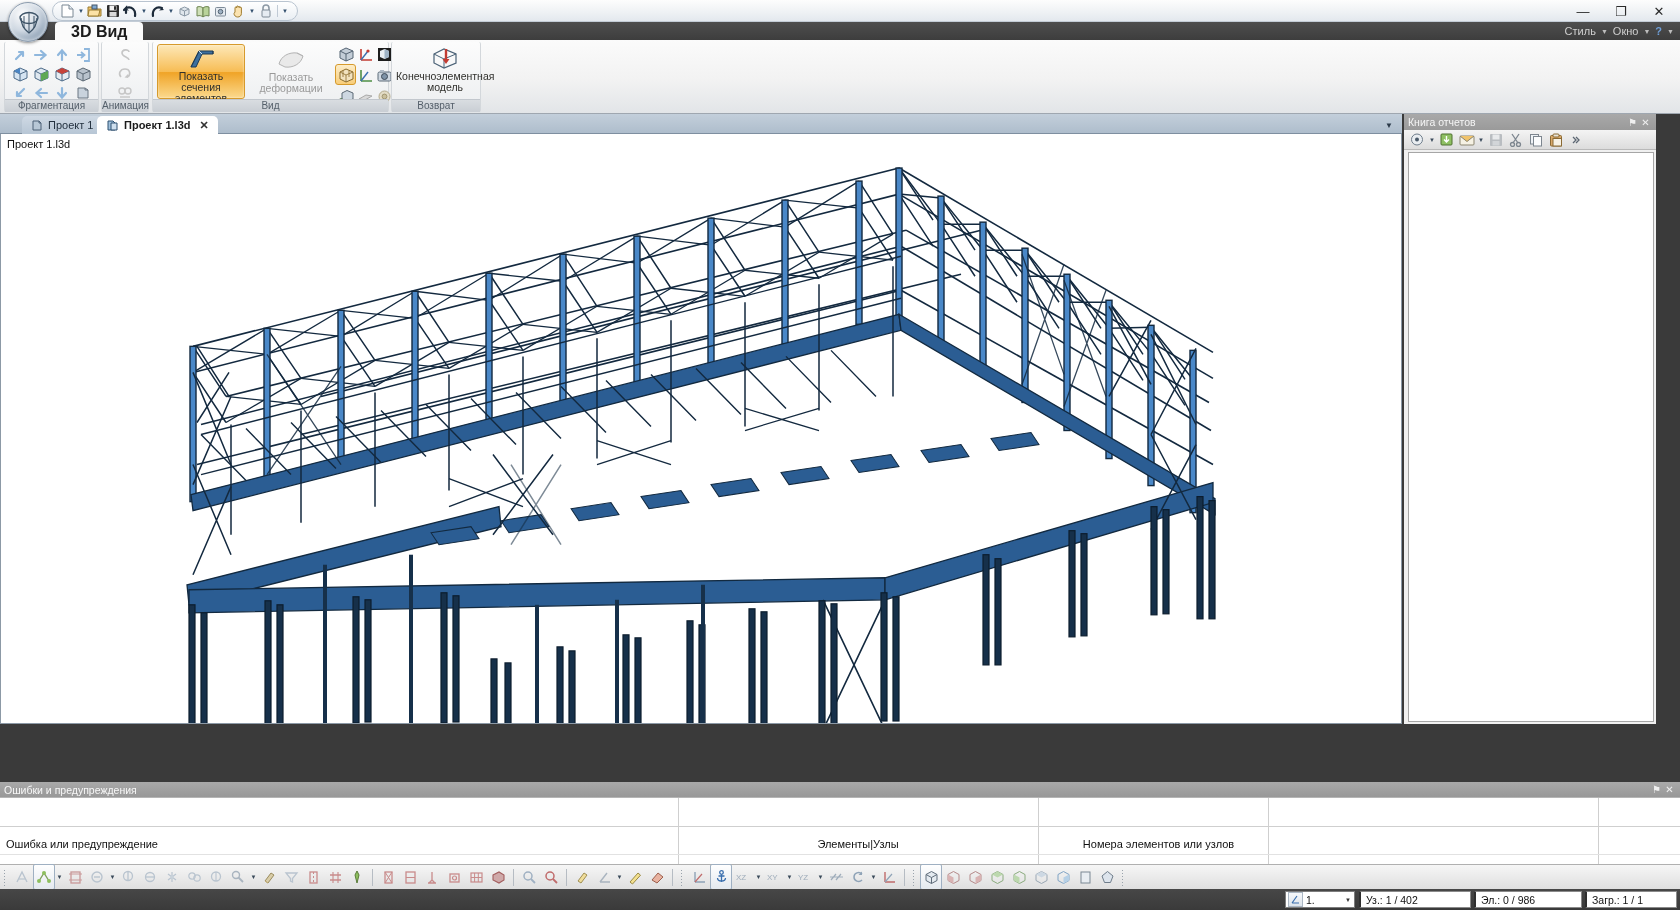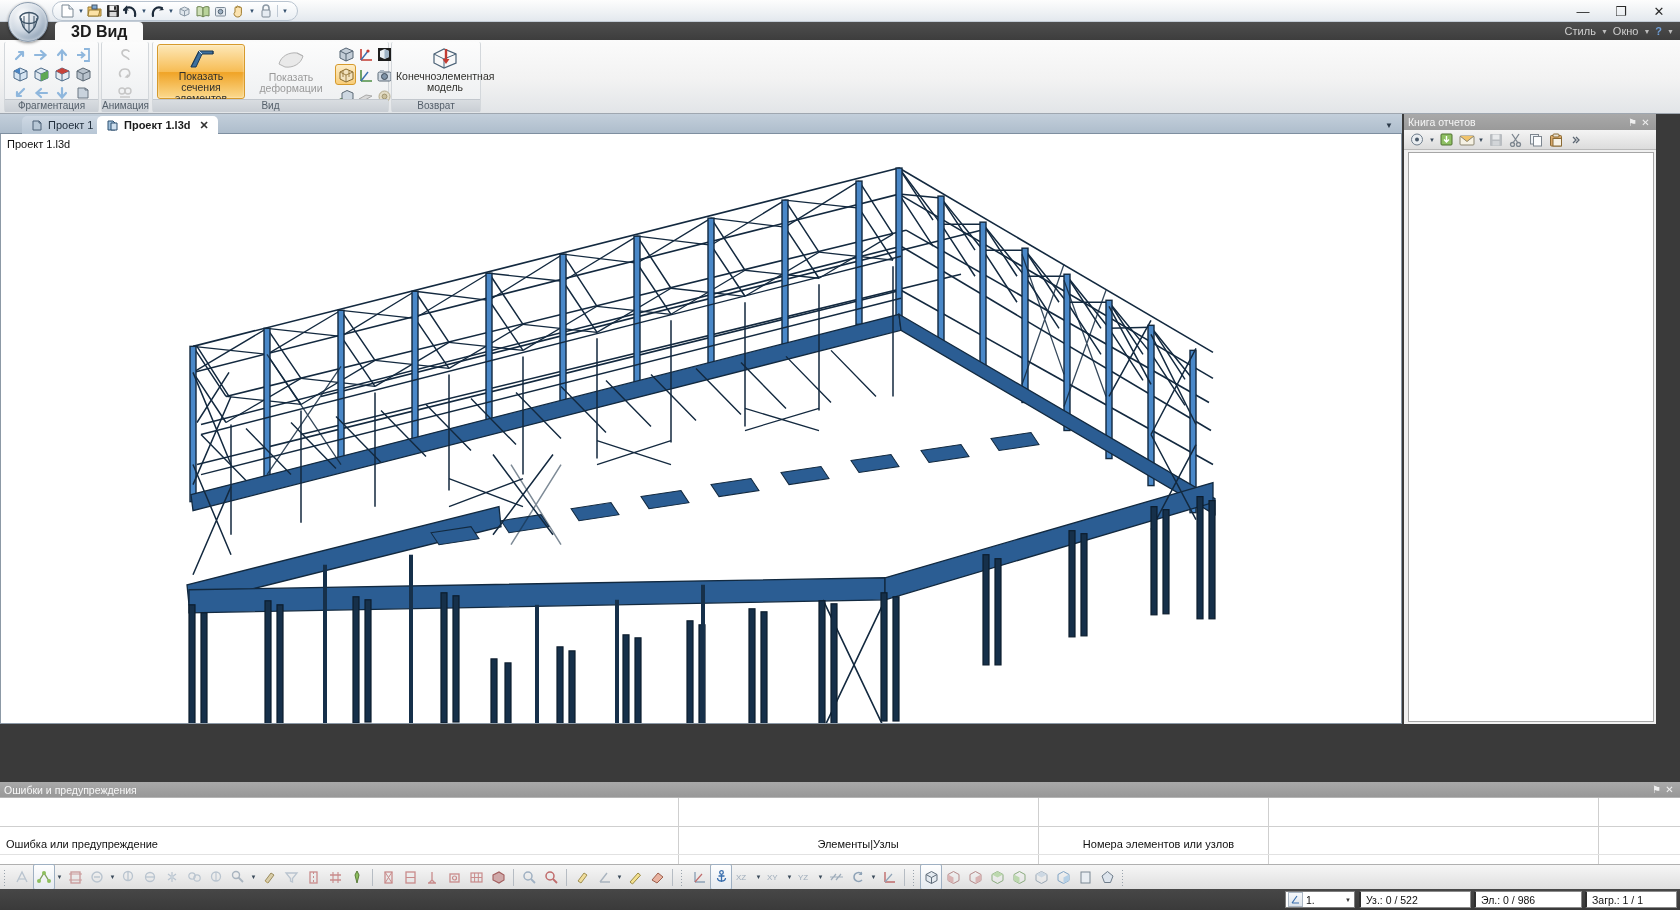--- a/index.html
+++ b/index.html
@@ -1143,18 +1143,18 @@
   <div class="statusbar">
     <div class="sb-combo">
       <span class="cbico">
         <svg width="11" height="11" viewBox="0 0 11 11">
             <path d="M2 9 H9 M2 9 L7 2" stroke="#3a6fae" stroke-width="1.2" fill="none"></path>
           </svg>
       </span>
       <span class="cbtxt">1.</span>
       <span class="cbarrow">▼</span>
     </div>
-    <div class="sb-field sb-w1">Уз.: 0 / 522</div>
+    <div class="sb-field sb-w1">Уз.: 1 / 402</div>
     <div class="sb-field sb-w2">Эл.: 0 / 986</div>
     <div class="sb-field sb-w3">Загр.: 1 / 1</div>
   </div>
 
 </div>
 
 </body></html>

